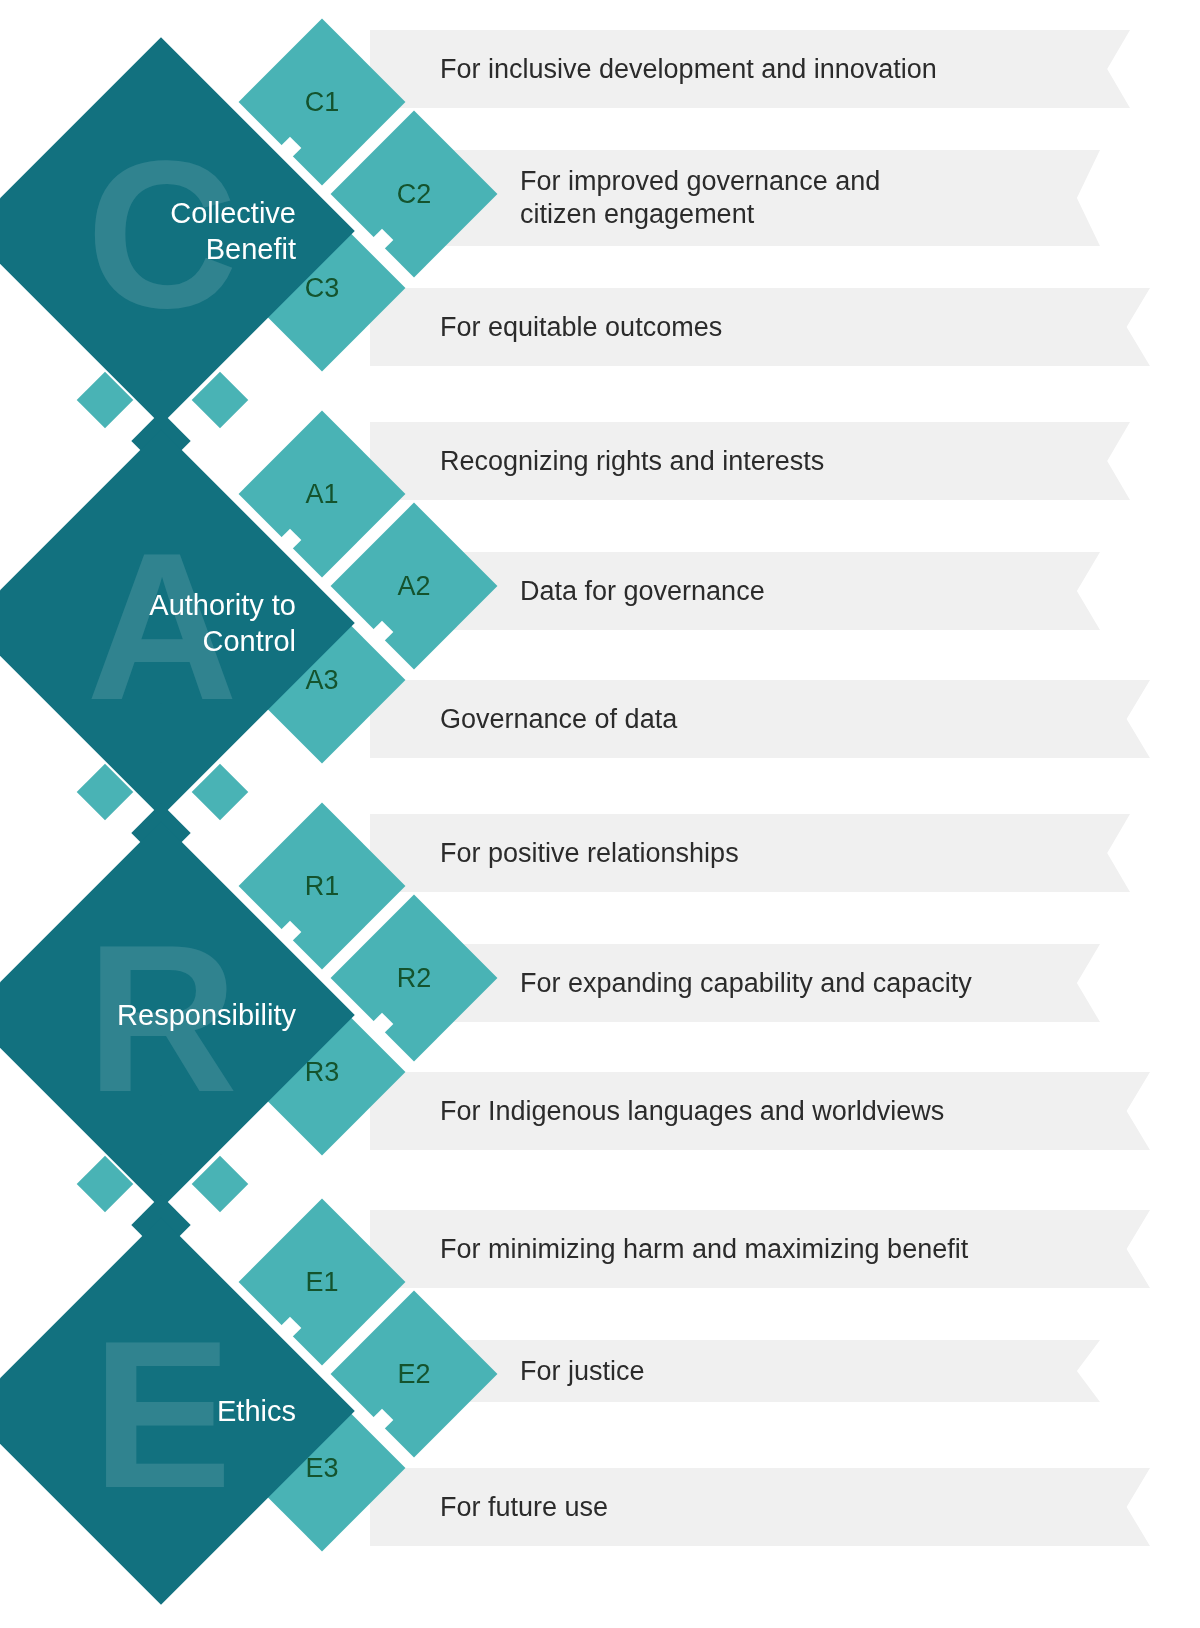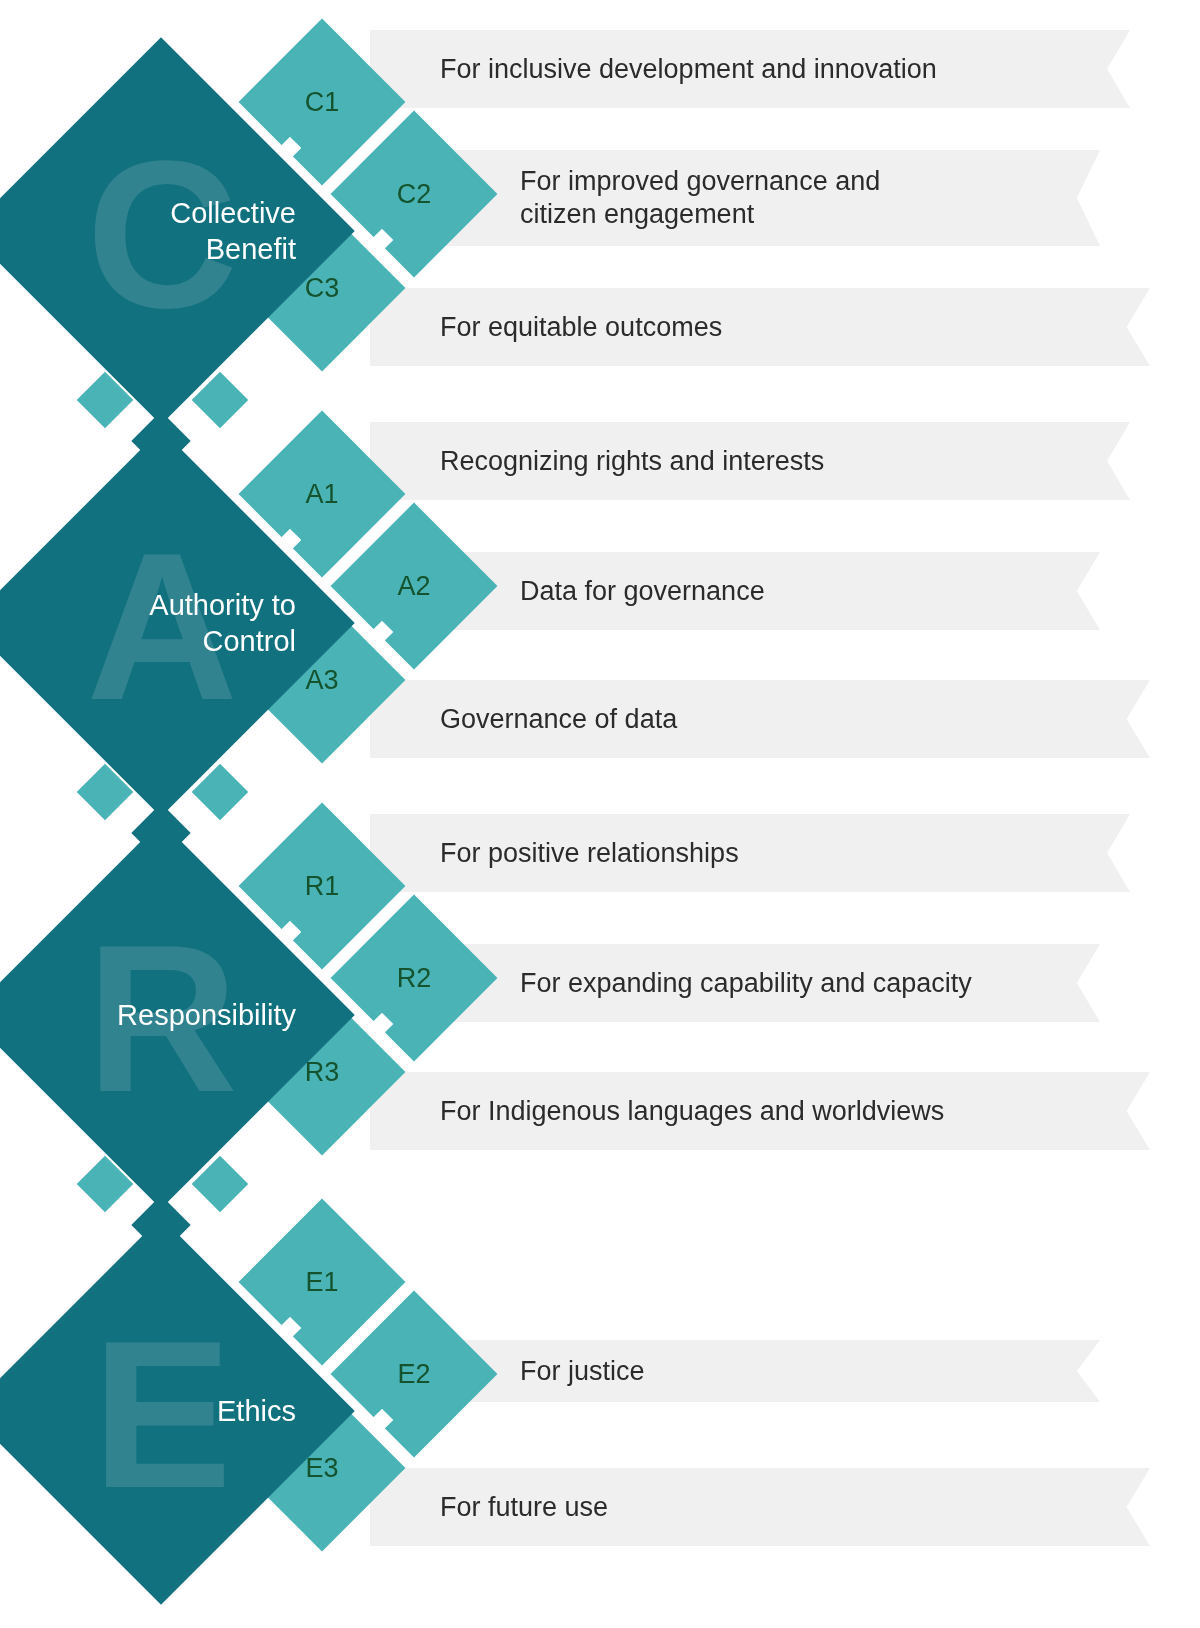--- a/index.html
+++ b/index.html
@@ -271,20 +271,23 @@
   </div>
 
   <div class="connector" style="top:1124px;">
     <div class="conn-top"></div>
     <div class="conn-left"></div>
     <div class="conn-right"></div>
     <div class="conn-bottom"></div>
   </div>
 
   <div class="group" style="top:1180px;">
+    <div class="bar b1" style="width:780px;">
+      <span class="bar-text">For minimizing harm and maximizing benefit</span>
+    </div>
     <div class="bar b2" style="height:62px; top:160px;">
       <span class="bar-text">For justice</span>
     </div>
     <div class="bar b3">
       <span class="bar-text">For future use</span>
     </div>
 
     <div class="sm sm1"></div>
     <div class="sm-label sm1l">E1</div>
     <div class="sm sm2"></div>

